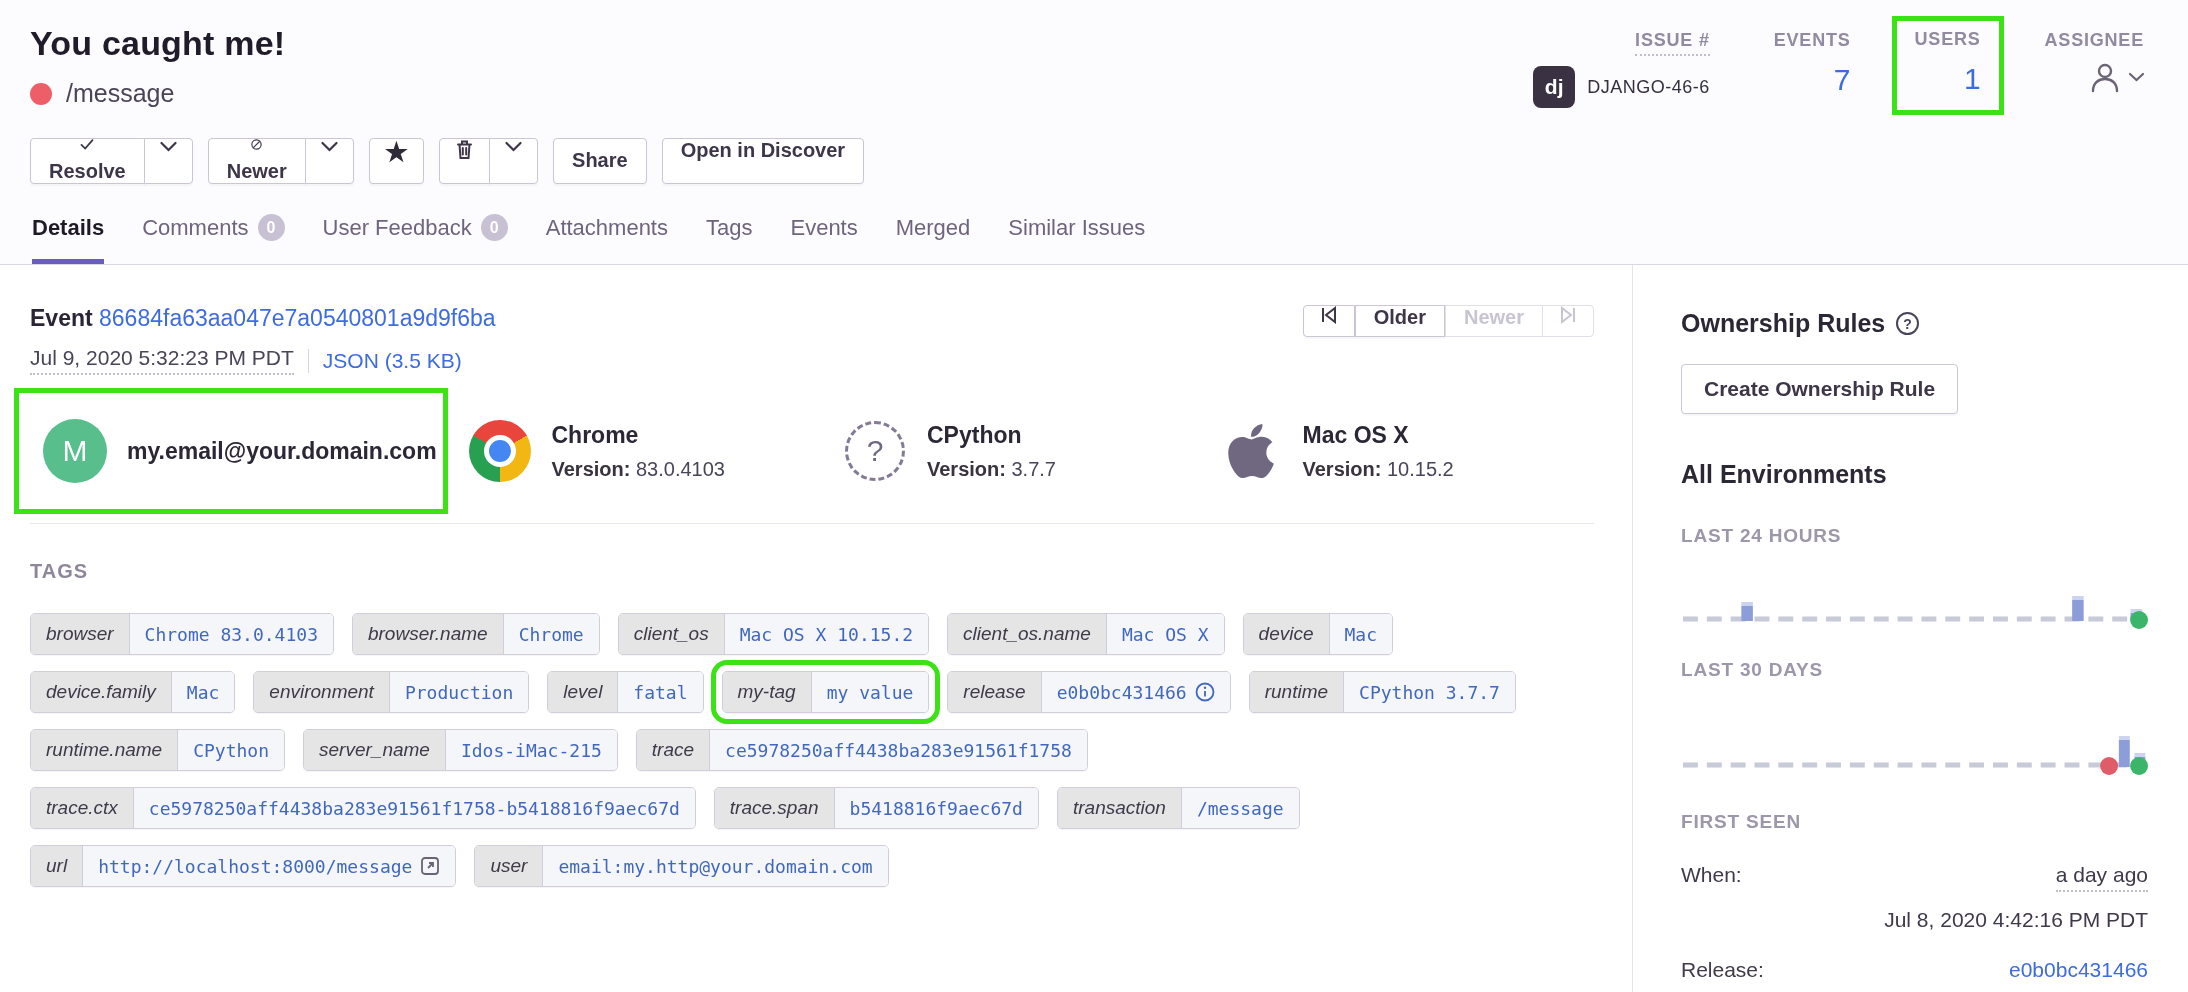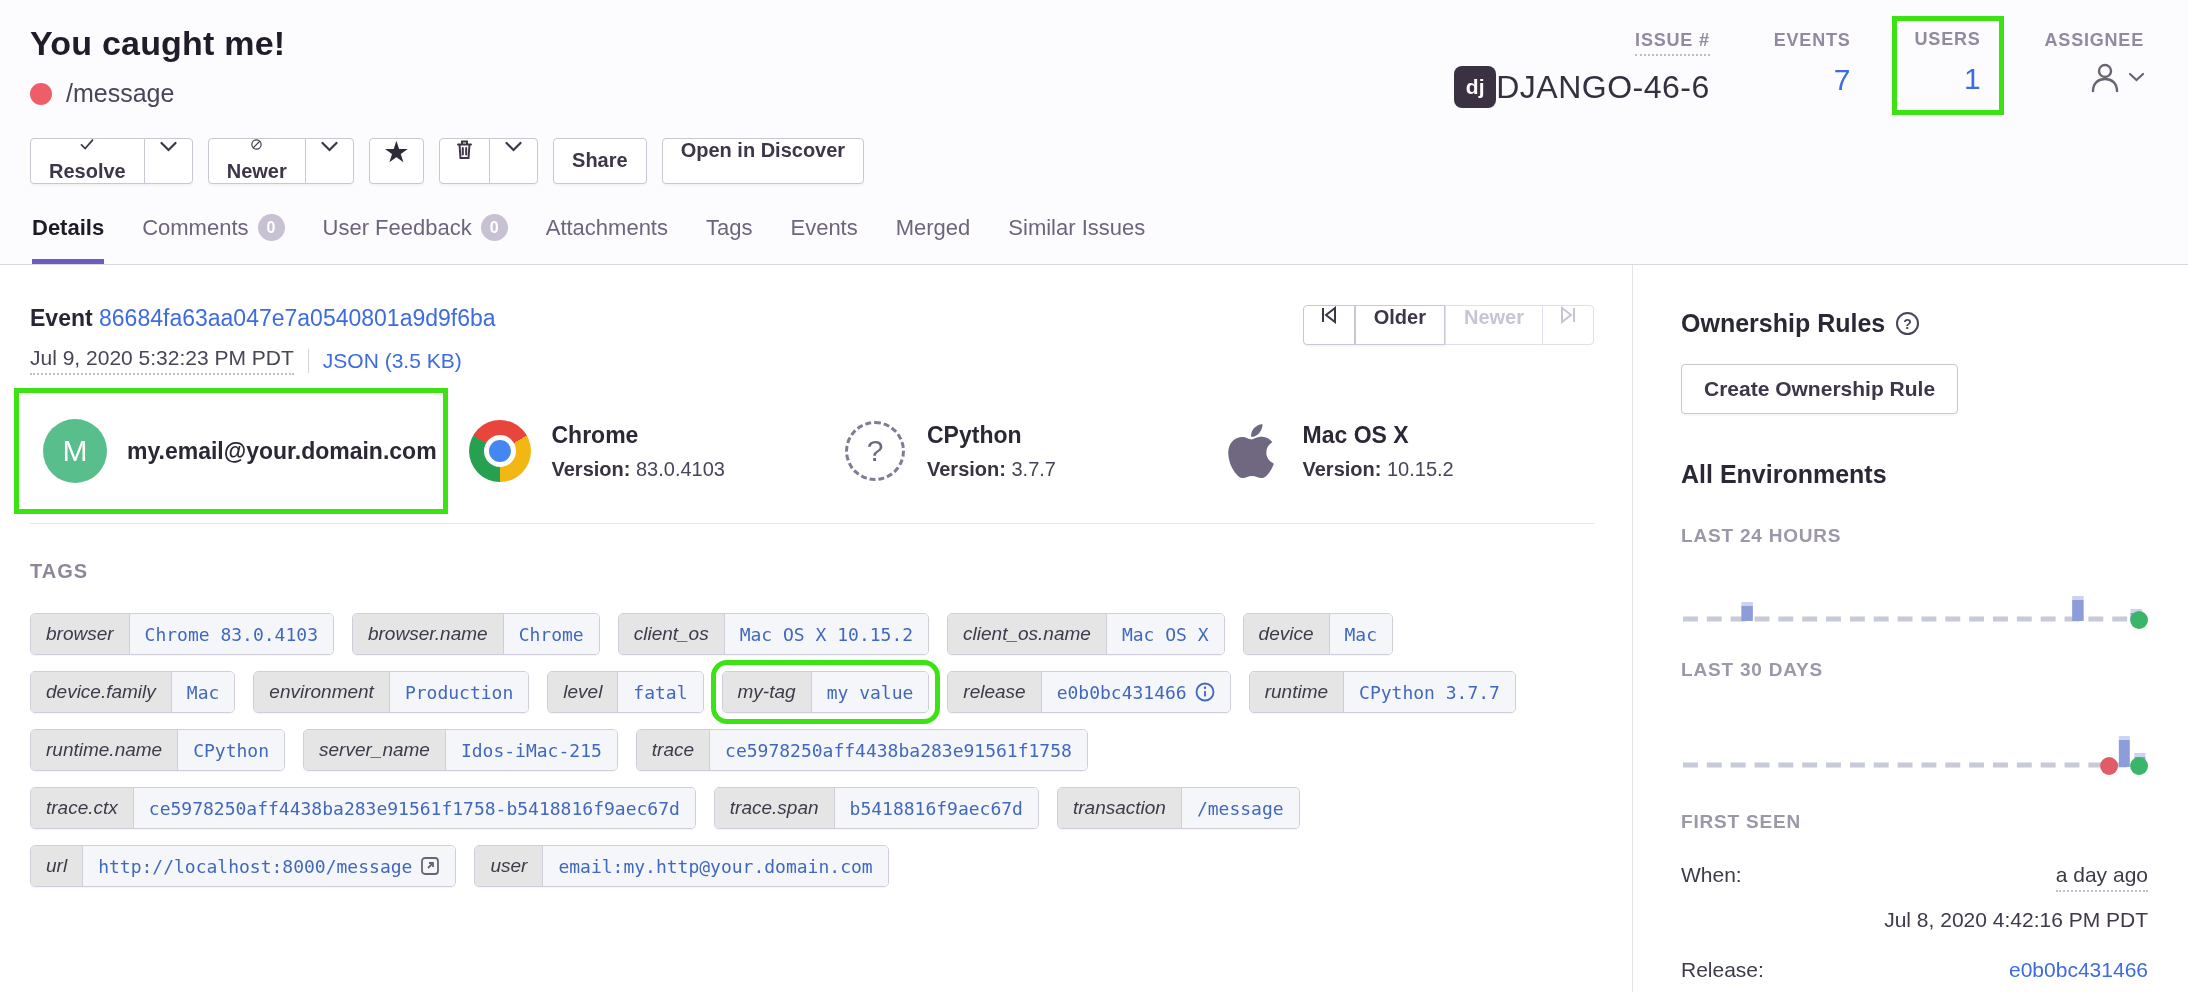--- a/index.html
+++ b/index.html
@@ -14,24 +14,24 @@
   .issue-title { font-size:34px; font-weight:700; color:#211c29; letter-spacing:.2px; }
   .culprit-row { display:flex; align-items:center; gap:14px; margin-top:16px; }
   .level-dot { width:22px; height:22px; border-radius:50%; background:#ee5e68; flex:none; }
   .culprit { font-size:25px; color:#4a4458; }
 
   .stats-row { display:flex; gap:64px; padding-top:6px; padding-right:4px; align-items:flex-start; }
   .stat { display:flex; flex-direction:column; align-items:flex-end; }
   .stat-label { font-size:18px; font-weight:700; color:#918aa0; letter-spacing:.8px; }
   .stat-label.dotted { border-bottom:2px dotted #c2bdcb; padding-bottom:3px; }
   .stat-value { margin-top:12px; font-size:30px; color:#3b6be0; }
-  .issue-id-row { display:flex; align-items:center; margin-top:10px; }
+  .issue-id-row { display:flex; align-items:center; gap:12px; margin-top:10px; }
   .dj-badge { width:42px; height:42px; border-radius:8px; background:#3a3243; color:#fff;
     font-weight:700; font-size:21px; display:flex; align-items:center; justify-content:center; }
-  .issue-id { font-size:32px; color:#35303f; letter-spacing:.5px; }
+  .issue-id { font-size:18px; color:#35303f; letter-spacing:.5px; }
   .assignee-row { display:flex; align-items:center; gap:6px; margin-top:8px; }
   .users-box { border:5px solid #3be214; padding:8px 18px 14px; margin:-14px -23px -19px; }
 
   
   .actions { display:flex; gap:15px; margin-top:30px; }
   .btn-group { display:flex; }
   .btn { display:inline-flex; align-items:center; gap:10px; height:46px; padding:0 18px;
     background:#fff; border:1px solid #ccc5d4; border-radius:4px; font-size:20px; font-weight:700;
     color:#3d3548; cursor:pointer; box-shadow:0 2px 1px rgba(60,50,80,.04);flex-direction:column; }
   .btn-group .btn { border-radius:0; }
@@ -58,21 +58,21 @@
   
   .event-row { display:flex; justify-content:space-between; align-items:flex-start; }
   .event-id-line { font-size:23px; }
   .event-label { font-weight:700; color:#2a2535; }
   a.link { color:#3d6be0; text-decoration:none; cursor:pointer; }
   .event-date-line { margin-top:14px; font-size:21px; display:flex; align-items:center; gap:14px; }
   .event-date { color:#4a4458; border-bottom:2px dotted #c2bdcb; padding-bottom:3px; }
   .vdiv { width:1px; height:24px; background:#d8d4de; }
 
   .pager { display:flex; }
-  .pager .btn { height:40px; font-size:20px; }
+  .pager .btn { height:32px; font-size:20px; }
   .pager .btn.disabled { color:#c9c4d2; border-color:#e2deea; box-shadow:none; cursor:default; }
 
   
   .cards-row { display:flex; margin-top:44px; padding-bottom:40px; border-bottom:1px solid #e8e5ee; }
   .card { flex:1; display:flex; align-items:center; gap:20px; min-width:0; }
   .card-annotated { border:5px solid #3be214; padding:26px 24px; margin:-31px 20px -31px -16px; }
   .avatar { width:64px; height:64px; border-radius:50%; background:#57be8c; color:#fff;
     font-size:30px; display:flex; align-items:center; justify-content:center; flex:none; }
   .card-title { font-size:23px; font-weight:700; color:#2c2735; }
   .card-sub { margin-top:9px; font-size:20px; color:#4a4458; }

